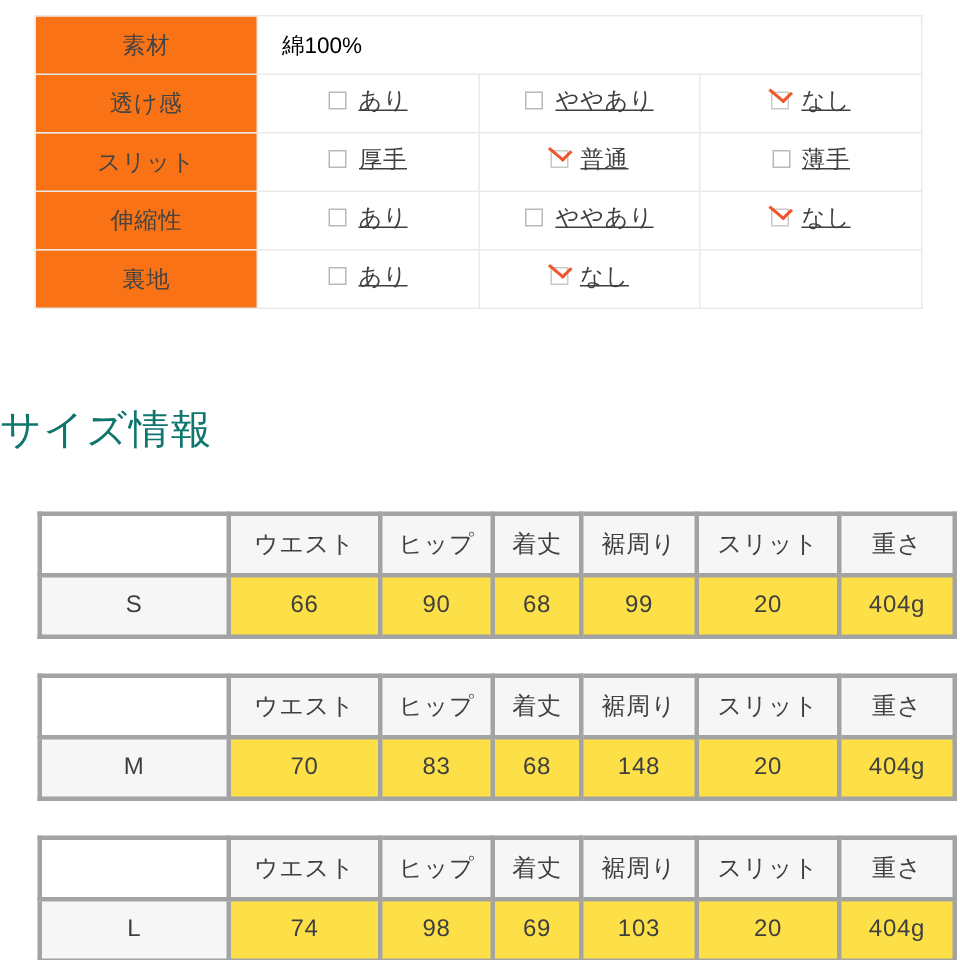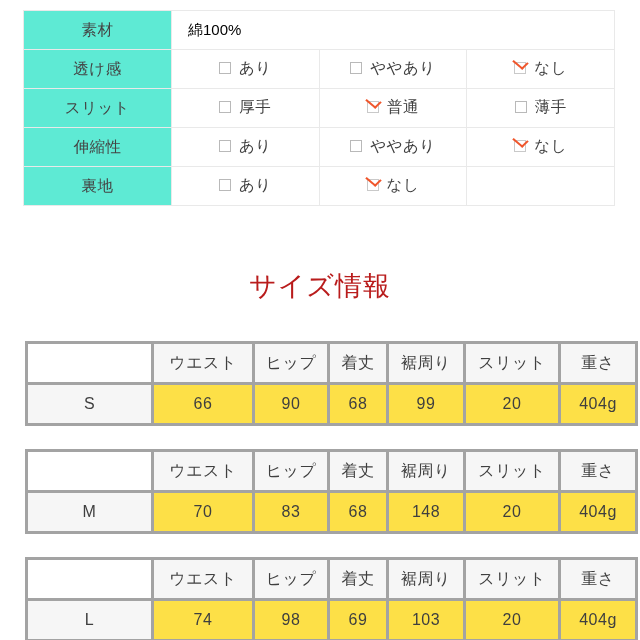--- a/index.html
+++ b/index.html
@@ -35,21 +35,21 @@
     height: 38px;
     padding: 0;
     text-align: center;
     vertical-align: middle;
     font-size: 15.5px;
     color: #3f3f3f;
     background: #ffffff;
     letter-spacing: 0.5px;
   }
   .spec-table td.label-cell {
-    background: #5eead4;
+    background: #f97316;
     width: 147px;
     color: #444444;
   }
   .spec-table td.value-cell {
     width: 150px;
   }
   .spec-table tr.material-row td.material-value {
     text-align: left;
     padding-left: 16px;
     color: #000000;
@@ -85,31 +85,32 @@
     height: 9px;
     border-right: 2.4px solid #f0562c;
     border-bottom: 2.4px solid #f0562c;
     transform: rotate(40deg) skewX(-6deg);
     box-sizing: border-box;
   }
   .opt .opt-label {
     font-size: 15.5px;
     color: #3f3f3f;
     letter-spacing: 0.5px;
+    text-decoration: underline;
   }
 
   
   .section-title {
     position: absolute;
     left: 0;
     top: 268px;
     width: 640px;
-    text-align: center;
+    text-align: left;
     font-size: 27px;
-    color: #b91c1c;
+    color: #0f766e;
     letter-spacing: 1px;
     font-weight: normal;
     margin: 0;
   }
 
   
   .size-table {
     position: absolute;
     left: 25px;
     width: 589px;

